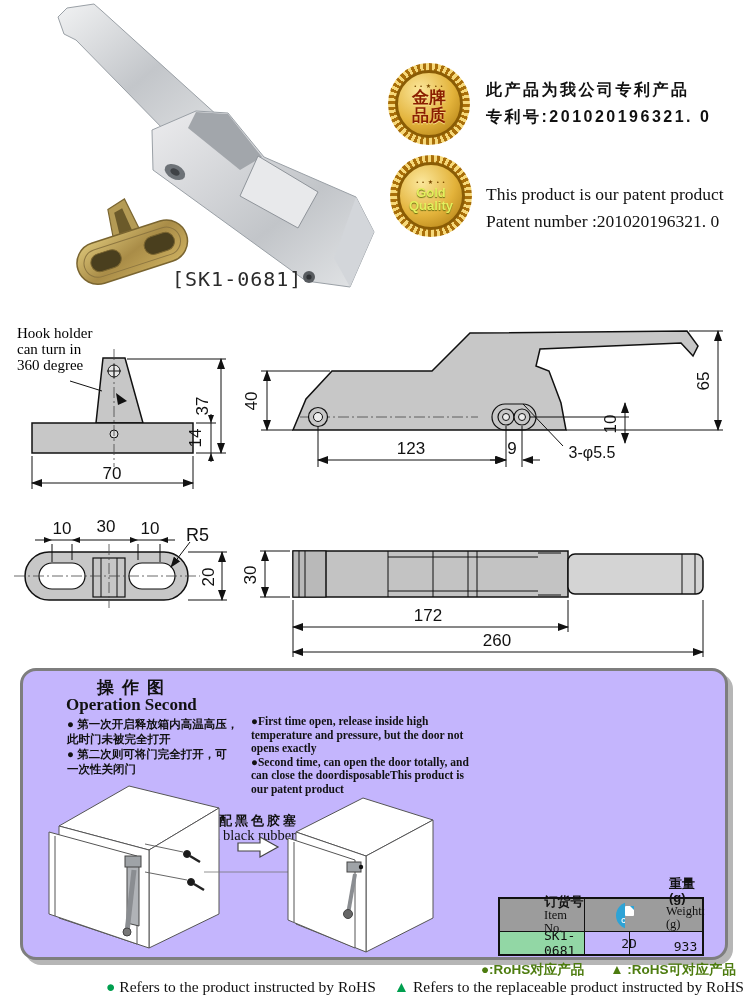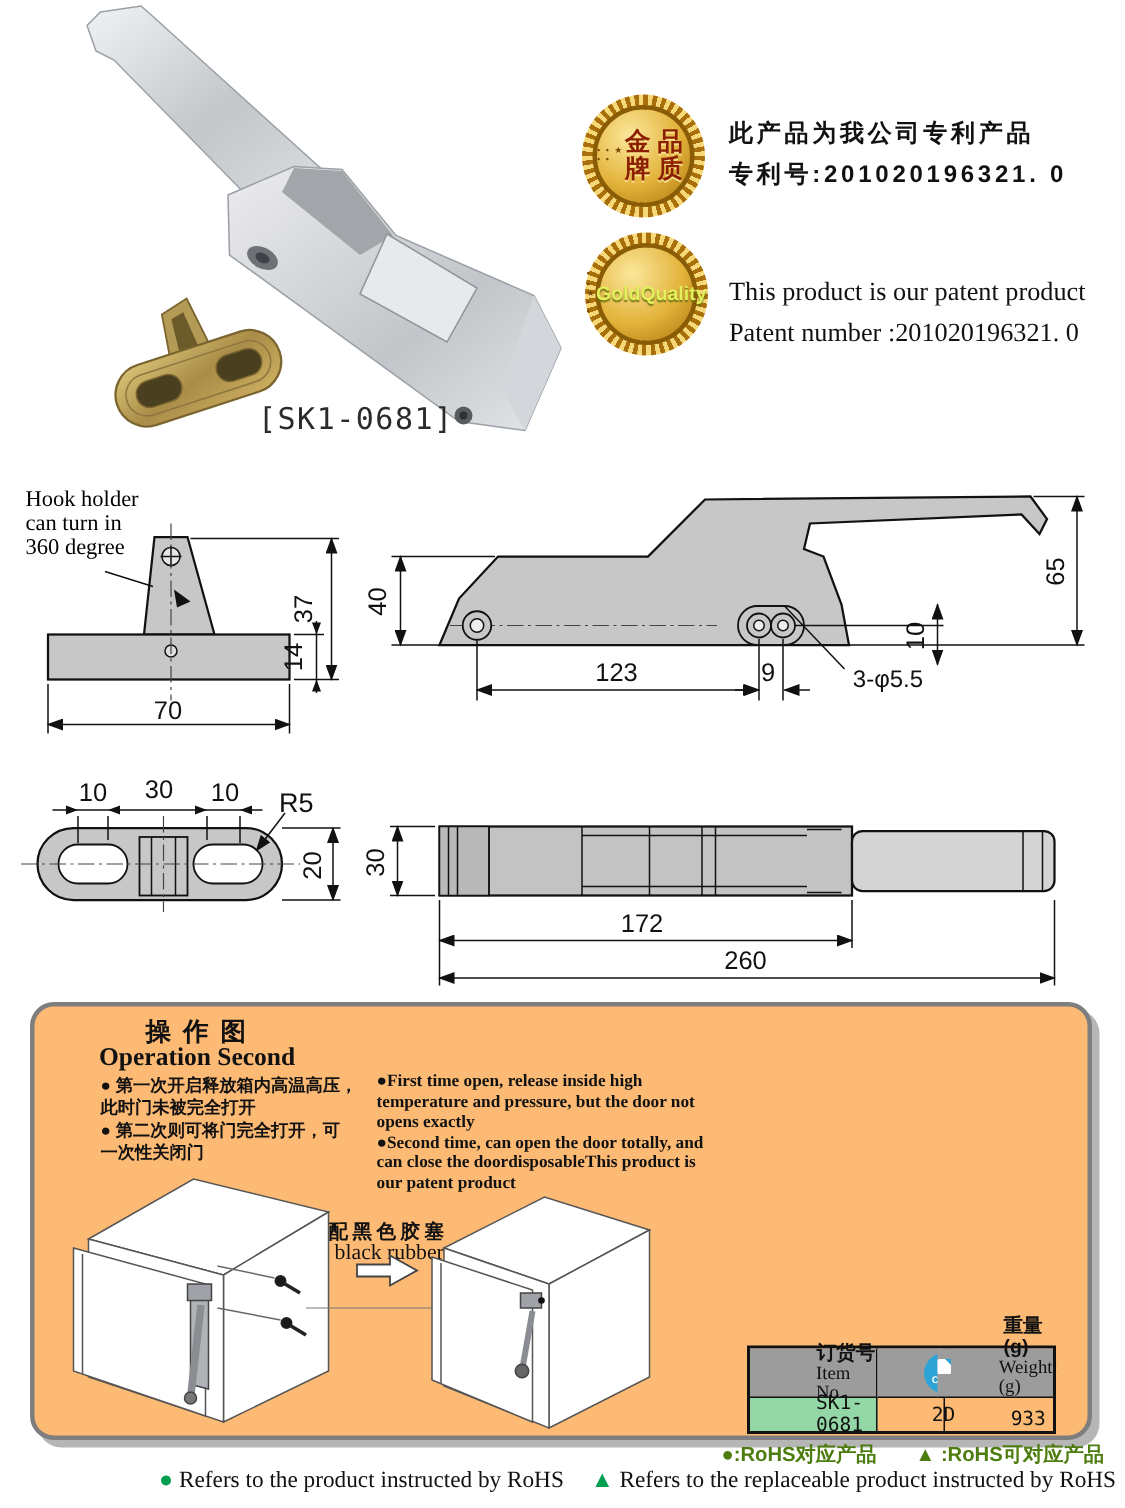--- a/index.html
+++ b/index.html
@@ -10,41 +10,41 @@
   
   .model-label{position:absolute;left:172px;top:267px;font-family:"DejaVu Sans Mono",monospace;
                font-size:20px;color:#2b2b2b;letter-spacing:1px;}
 
   
   .medal{position:absolute;width:82px;height:82px;border-radius:50%;
          background:repeating-conic-gradient(#a96f0a 0deg 4.5deg,#f6d879 4.5deg 9deg);
          display:flex;align-items:center;justify-content:center;}
   .medal-inner{width:62px;height:62px;border-radius:50%;
          background:radial-gradient(circle at 35% 28%,#fbe79b,#e3b33b 55%,#b07d12 95%);
-         border:3px solid #8a5c05;display:flex;flex-direction:row;align-items:center;
+         border:3px solid #8a5c05;display:flex;flex-direction:column;align-items:center;
          justify-content:center;line-height:1.05;}
   .medal-stars{font-size:6px;color:#7a4a00;letter-spacing:1px;}
   .medal1-text{font-size:17px;font-weight:bold;color:#8b1f00;text-shadow:0 1px 0 #f9e08a;}
   .medal2-text{font-size:13px;font-weight:bold;color:#e4ef5d;text-shadow:0 1px 1px #6b7010;}
 
   .patent-cn{position:absolute;left:486px;top:76px;font-size:16px;font-weight:bold;
              letter-spacing:2.5px;line-height:27px;white-space:nowrap;}
   .patent-en{position:absolute;left:486px;top:181px;font-family:"Liberation Serif",serif;
              font-size:17.5px;line-height:27px;white-space:nowrap;}
 
   
   svg text{font-family:"Liberation Sans",sans-serif;fill:#111;}
   .dim{font-size:17px;}
   .dim-s{font-size:16px;}
   .hook-note{position:absolute;left:17px;top:325px;font-family:"Liberation Serif",serif;
              font-size:15px;line-height:16px;color:#000000;}
 
   
   .opbox{position:absolute;left:20px;top:668px;width:702px;height:286px;
-         border:3px solid #7e7e7e;border-radius:16px;box-shadow:5px 5px 0 #b6b6b6;background:#fdba74;}
+         border:3px solid #7e7e7e;border-radius:16px;box-shadow:5px 5px 0 #b6b6b6;background:#c4b5fd;}
   .op-title-cn{position:absolute;left:74px;top:5px;font-size:17px;font-weight:bold;letter-spacing:8px;}
   .op-title-en{position:absolute;left:43px;top:24px;font-family:"Liberation Serif",serif;
                font-size:17px;font-weight:bold;}
   .op-cn{position:absolute;left:44px;top:46px;width:192px;font-size:11.5px;font-weight:bold;
          line-height:15px;}
   .op-en{position:absolute;left:228px;top:44px;width:228px;font-family:"Liberation Serif",serif;
          font-size:11.5px;font-weight:bold;line-height:13.5px;}
   .op-en p{margin:0;}
   .plug-cn{position:absolute;left:196px;top:141px;font-size:13px;font-weight:bold;letter-spacing:3px;}
   .plug-en{position:absolute;left:168px;top:156px;font-family:"Liberation Serif",serif;font-size:14.5px;}

